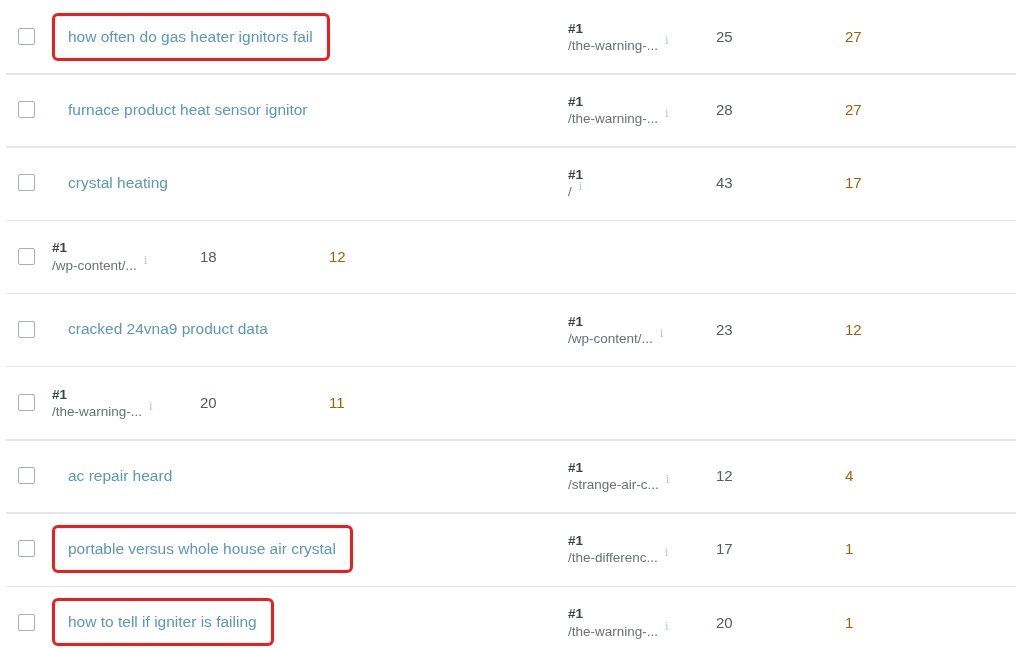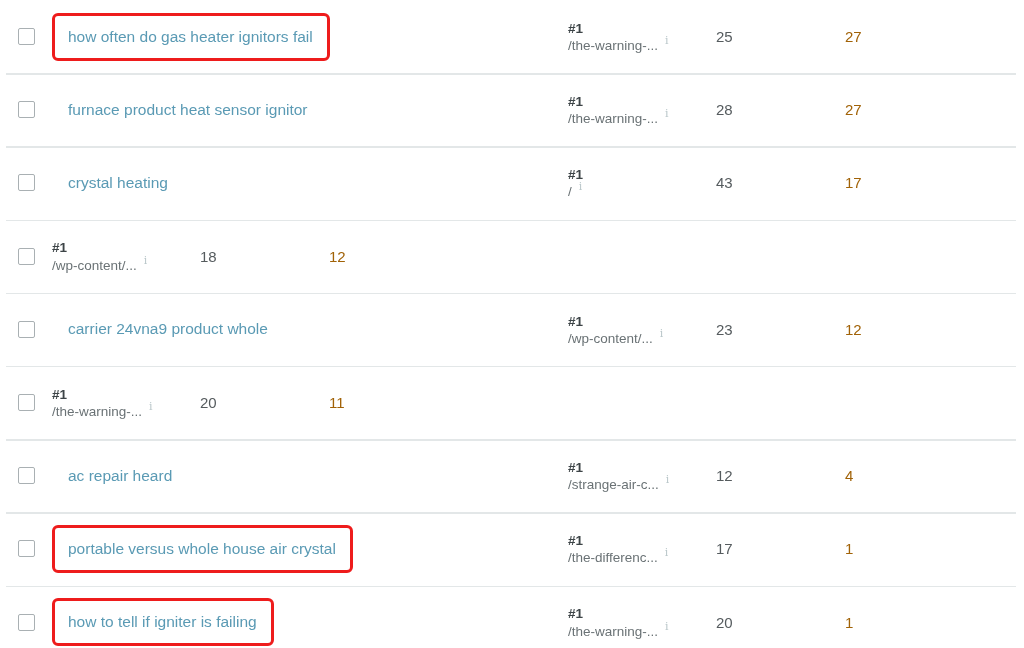--- a/index.html
+++ b/index.html
@@ -218,21 +218,21 @@
         <div class="cell-metric-a">18</div>
         <div class="cell-metric-b">12</div>
       </div>
     </div>
     <div class="row">
       <div class="row-inner">
         <div class="cell-check">
           <div class="checkbox"></div>
         </div>
         <div class="cell-keyword">
-          <span class="kw-wrap"><a class="kw-link" href="#">carrier 24vna9 product whole</a></span>
+          <span class="kw-wrap"><a class="kw-link" href="#">cracked 24vna9 product data</a></span>
         </div>
         <div class="cell-rank">
           <span class="rank-num">#1</span>
           <span class="rank-url-line">
             <span class="rank-url">/wp-content/...</span>
             <span class="info-icon">i</span>
           </span>
         </div>
         <div class="cell-metric-a">23</div>
         <div class="cell-metric-b">12</div>

